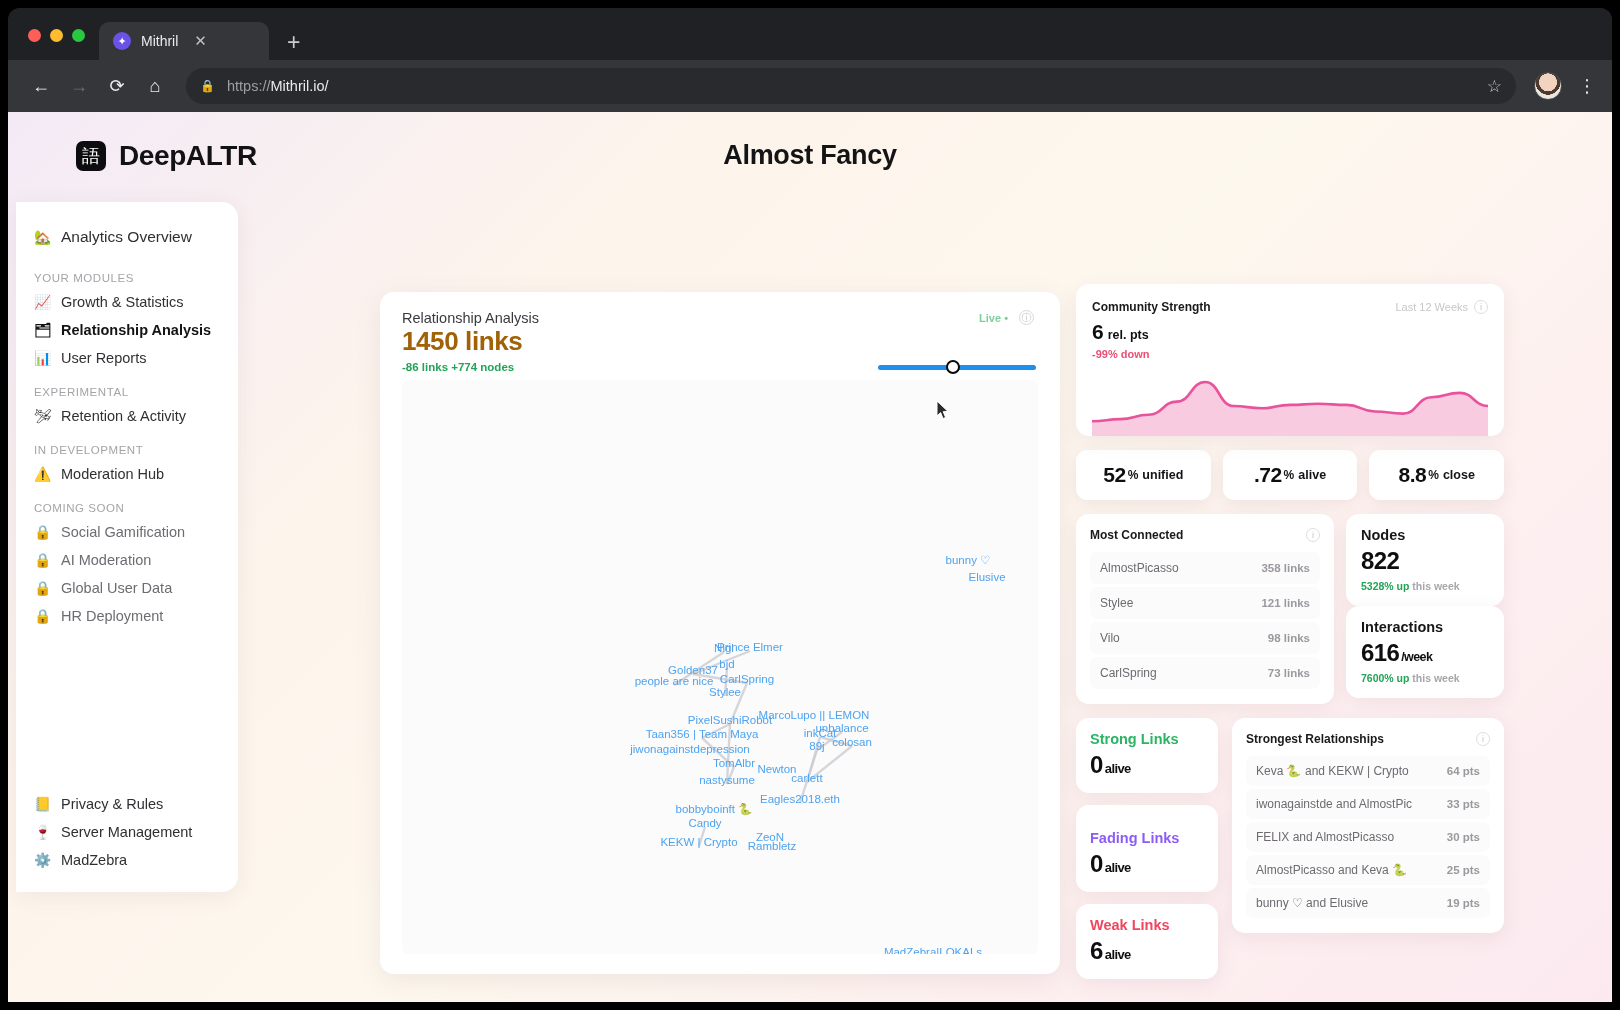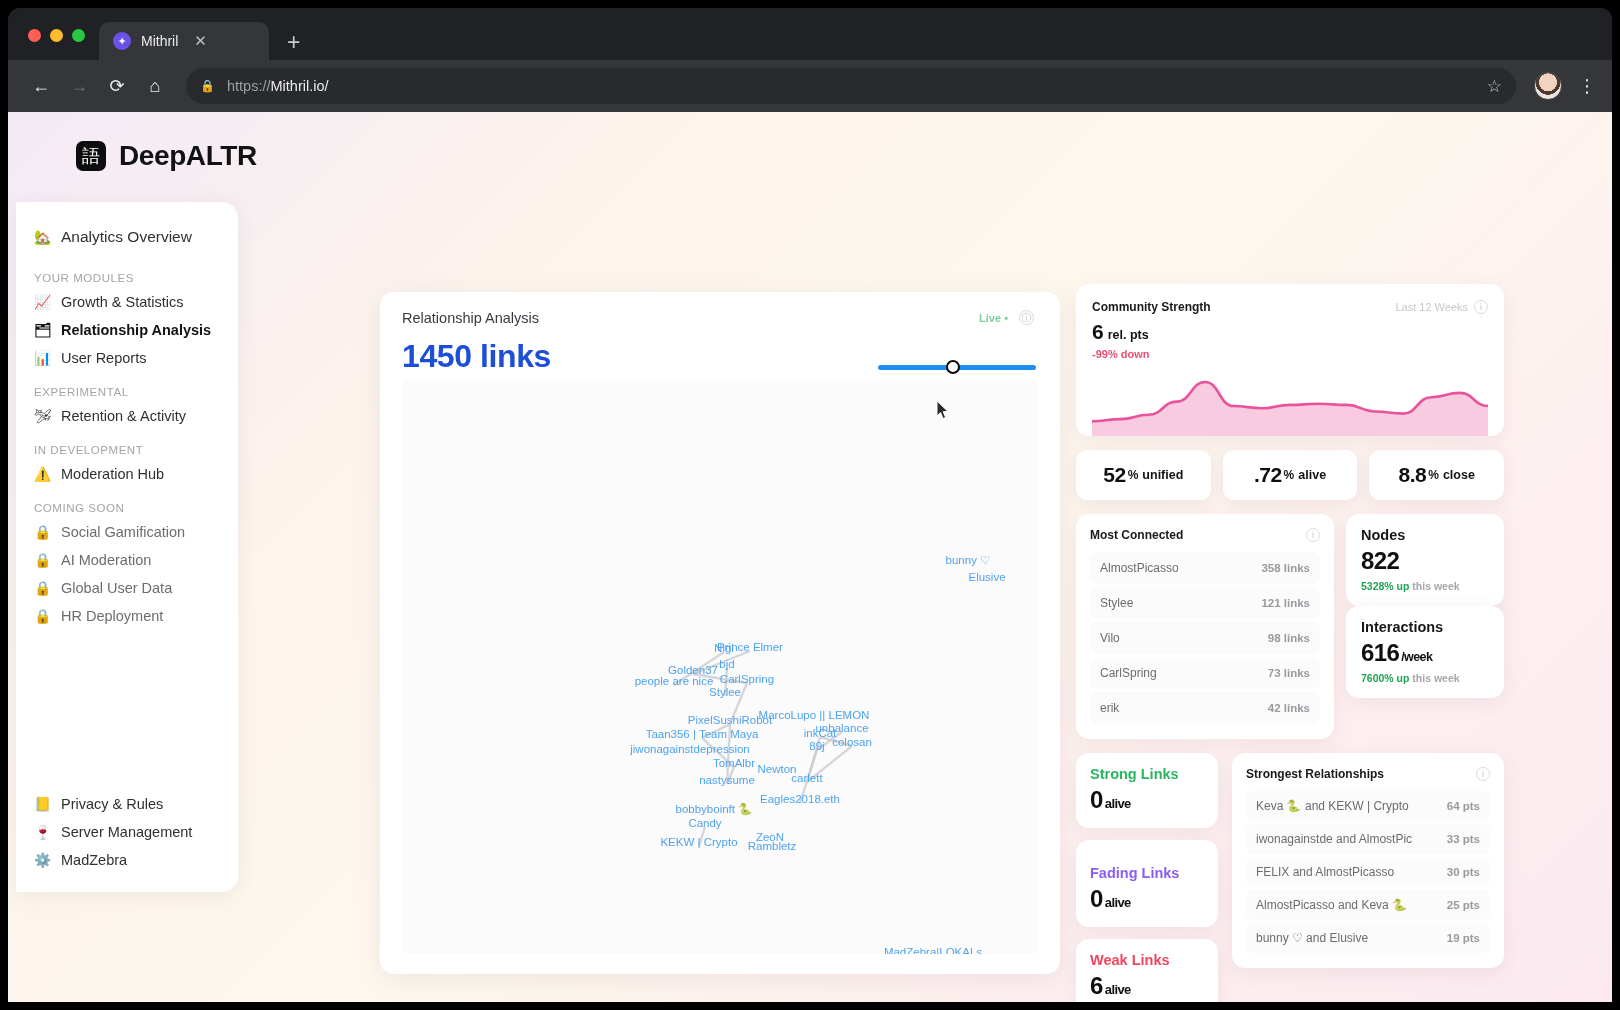--- a/index.html
+++ b/index.html
@@ -149,21 +149,21 @@
   
   #graphcard {
     position: absolute; left: 372px; top: 180px;
     width: 680px; height: 682px;
     background: #ffffff;
     border-radius: 14px;
     box-shadow: 0 6px 26px rgba(110,80,90,.10);
     padding: 18px 22px 16px 22px;
   }
   .gc-sub { font-size: 14.5px; color: #3a3a40; font-weight: 400; }
-  .gc-big { font-size: 32px; font-weight: 700; color: #1d4ed8; margin-top: 12px; letter-spacing: -.4px; }
+  .gc-big { font-size: 26px; font-weight: 700; color: #a16207; margin-top: 0; letter-spacing: -.4px; }
   .gc-delta { font-size: 11.5px; font-weight: 700; color: #22a356; margin-top: 4px; }
   .gc-live {
     position: absolute; right: 52px; top: 20px;
     font-size: 11px; font-weight: 700; color: #7fcf9a;
   }
   .gc-info {
     position: absolute; right: 26px; top: 18px;
     width: 15px; height: 15px; border-radius: 50%;
     border: 1.4px solid #d9d9de; color: #c2c2c8;
     font-size: 10px; text-align: center; line-height: 13px;
@@ -315,20 +315,21 @@
     <div class="avatar-btn"></div>
     <div class="kebab">⋮</div>
   </div>
 
   <div id="page">
 
     <div id="brand">
       <div class="logo">語</div>
       <div class="name">DeepALTR</div>
     </div>
+    <div id="apptitle">Almost Fancy</div>
 
     <div id="sidebar">
       <div class="nav-item big">
         <span class="ico">🏡</span>
         <span>Analytics Overview</span>
       </div>
 
       <div class="nav-group">YOUR MODULES</div>
       <div class="nav-item">
         <span class="ico">📈</span>
@@ -476,24 +477,20 @@
                 <span class="vl">121 links</span>
               </div>
             <div class="conn-row">
                 <span class="nm">Vilo</span>
                 <span class="vl">98 links</span>
               </div>
             <div class="conn-row">
                 <span class="nm">CarlSpring</span>
                 <span class="vl">73 links</span>
               </div>
-            <div class="conn-row">
-                <span class="nm">erik</span>
-                <span class="vl">42 links</span>
-              </div>
           </div>
         </div>
 
         <div id="statcol">
           <div class="card stat">
             <div class="lbl">Nodes</div>
             <div class="num"><span>822</span><small></small></div>
             <div class="up"><span>5328% up</span><span class="gray"> this week</span></div>
           </div>
           <div class="card stat">

